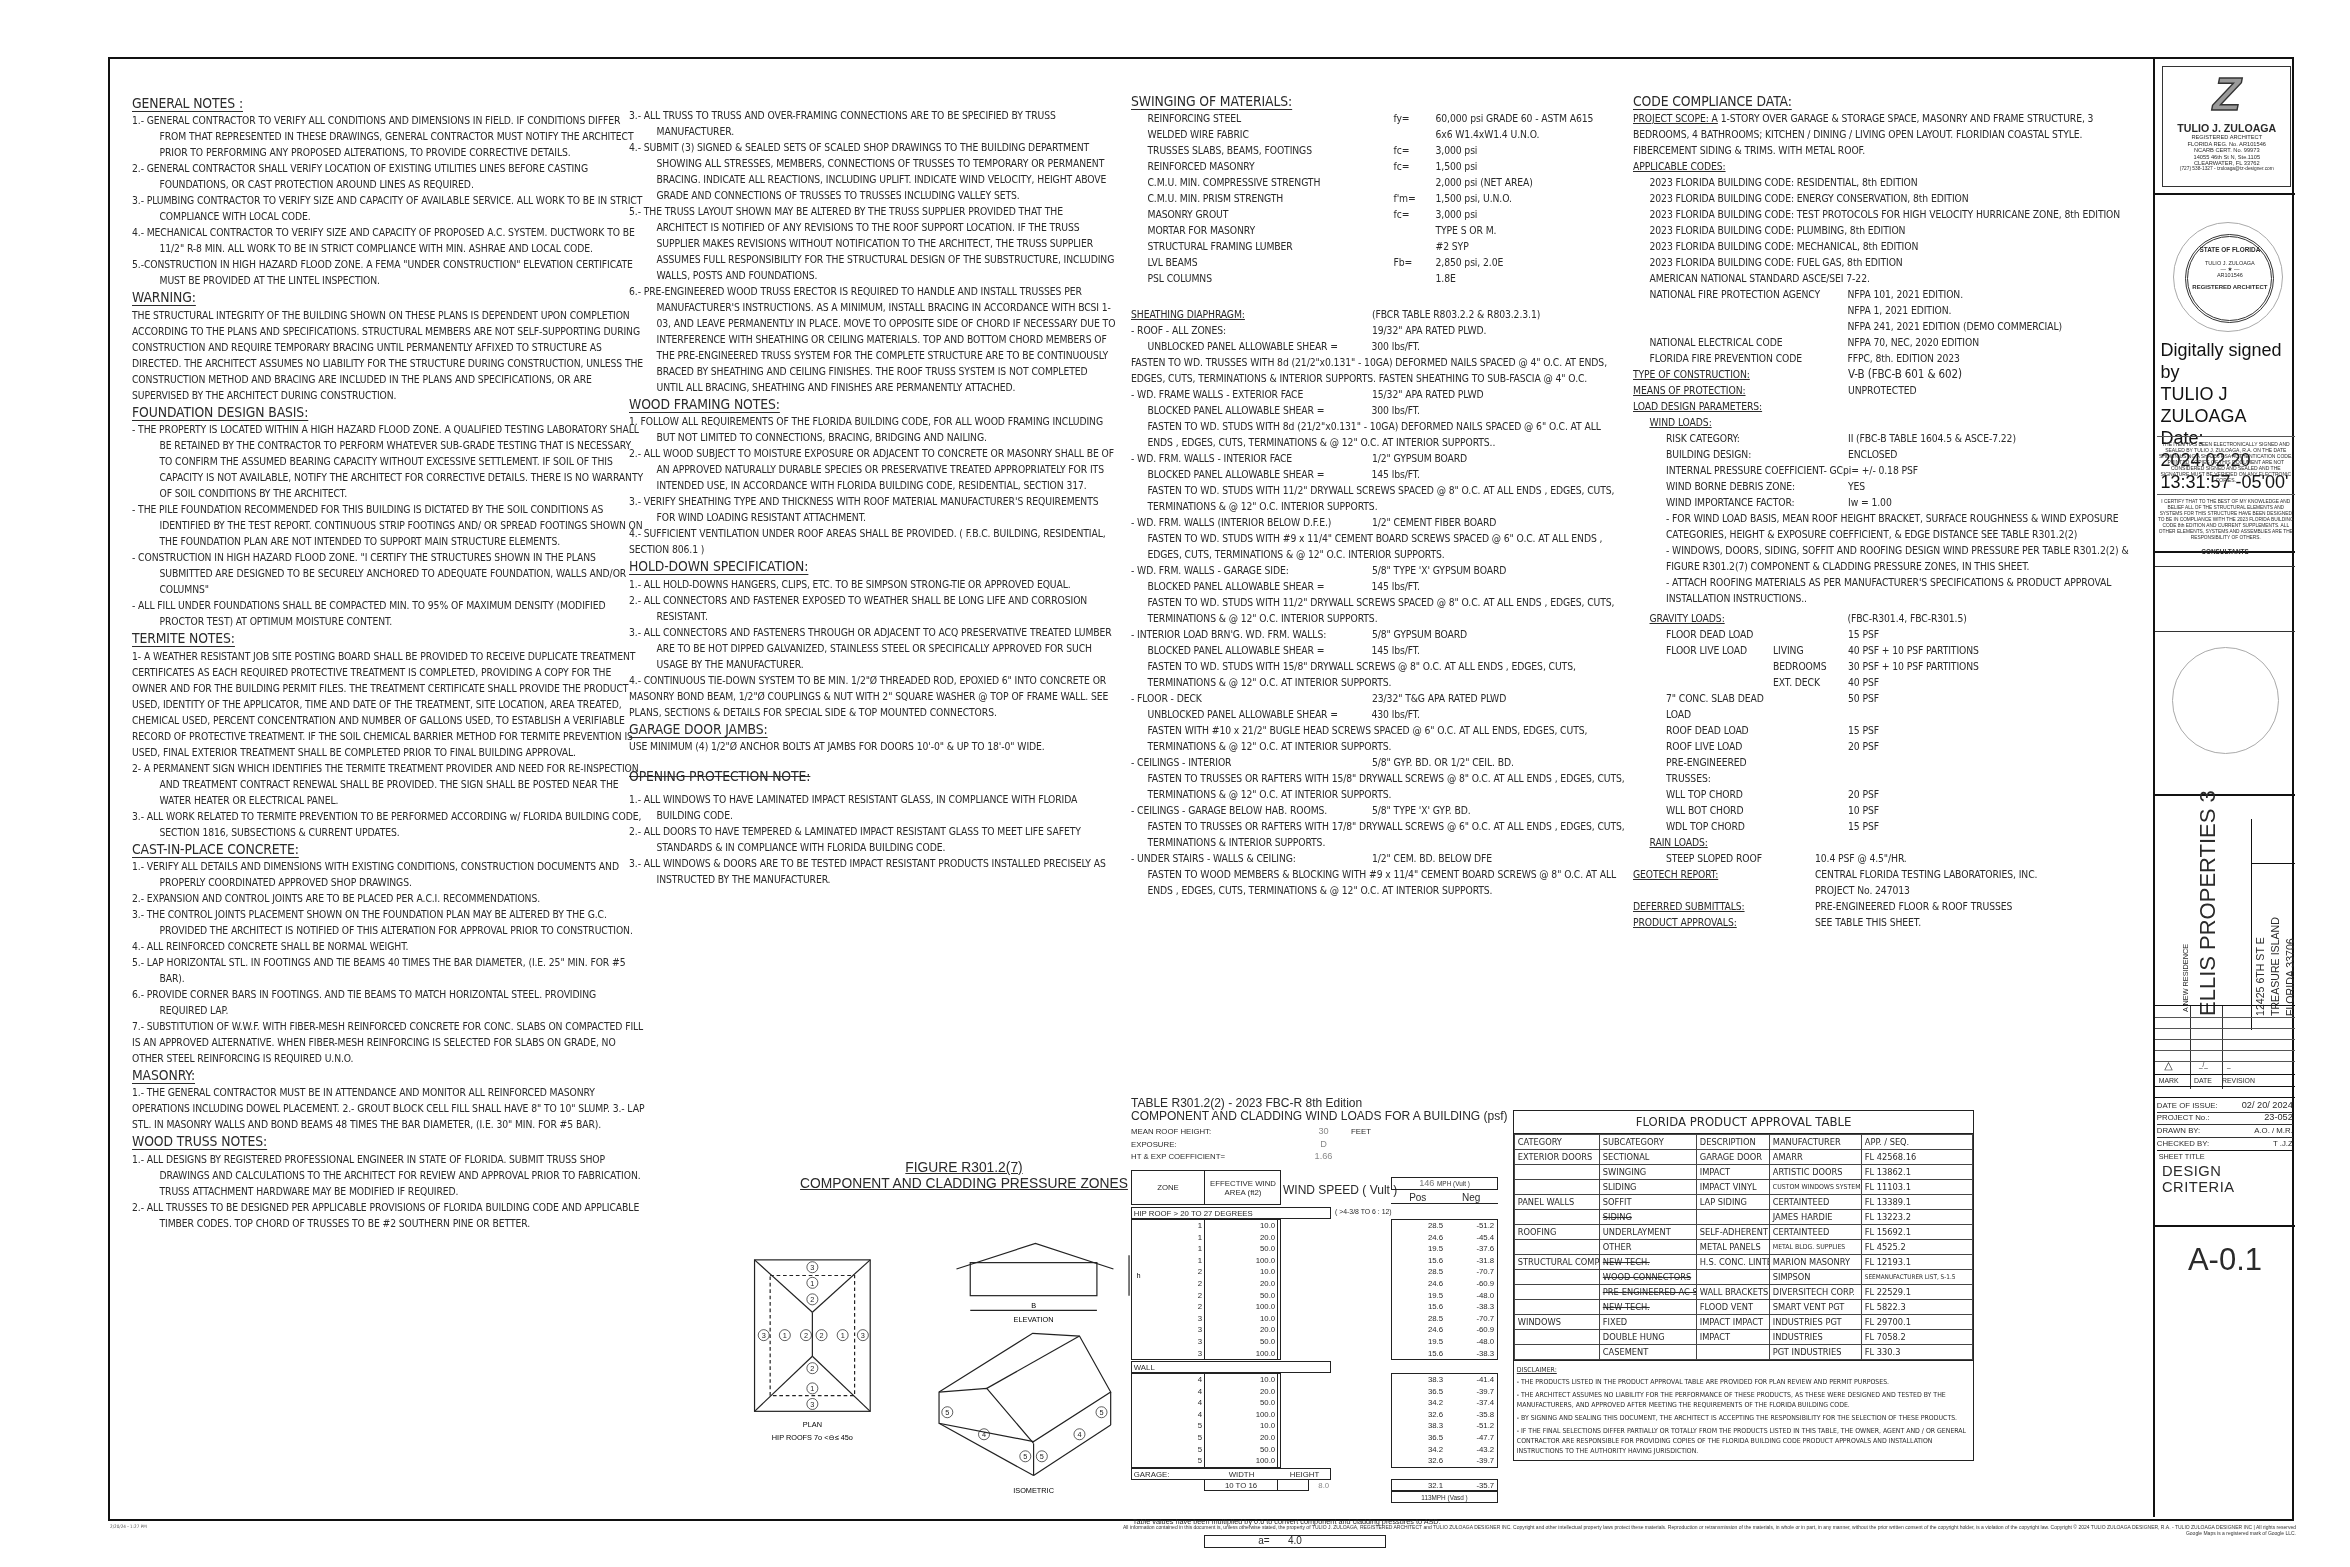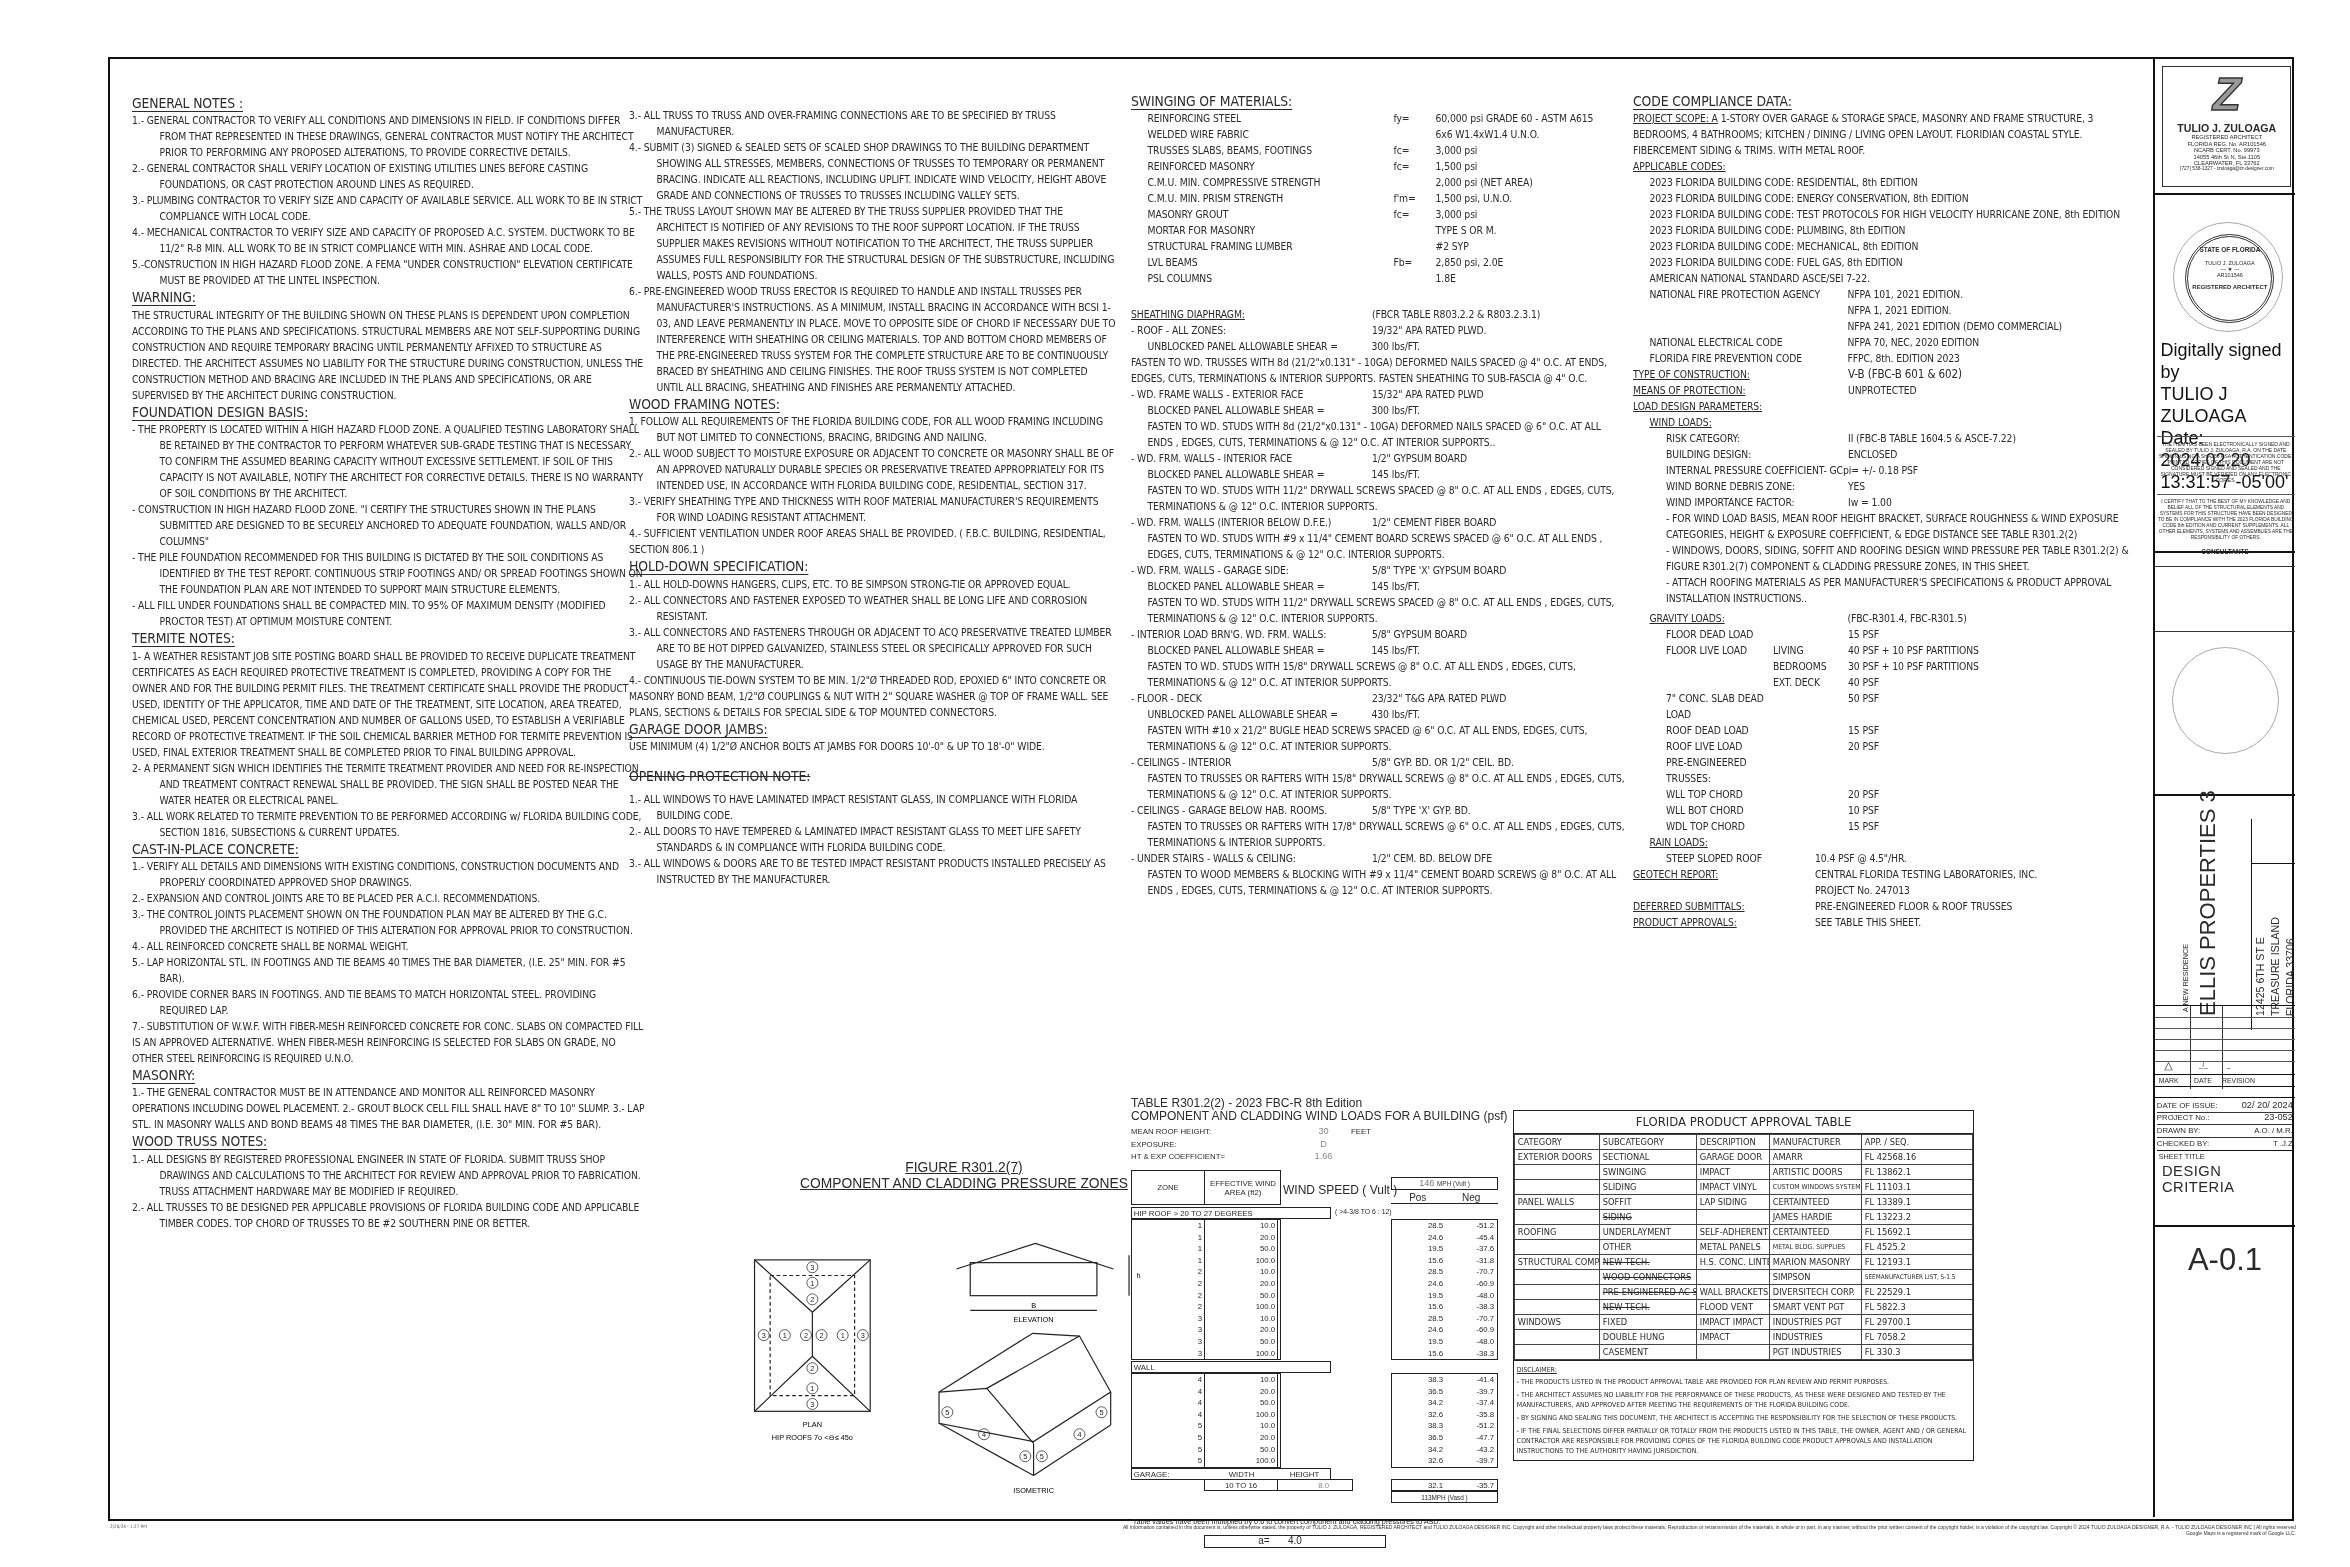--- a/index.html
+++ b/index.html
@@ -69,22 +69,22 @@
     <h3>GENERAL NOTES   :</h3>
     <div class="item">1.- GENERAL CONTRACTOR TO VERIFY ALL CONDITIONS AND DIMENSIONS IN FIELD. IF CONDITIONS DIFFER FROM THAT REPRESENTED IN THESE DRAWINGS, GENERAL CONTRACTOR MUST NOTIFY THE ARCHITECT PRIOR TO PERFORMING ANY PROPOSED ALTERATIONS, TO PROVIDE CORRECTIVE DETAILS.</div>
     <div class="item">2.- GENERAL CONTRACTOR SHALL VERIFY LOCATION OF EXISTING UTILITIES LINES BEFORE CASTING FOUNDATIONS, OR CAST PROTECTION AROUND LINES AS REQUIRED.</div>
     <div class="item">3.- PLUMBING CONTRACTOR TO VERIFY SIZE AND CAPACITY OF AVAILABLE SERVICE. ALL WORK TO BE IN STRICT COMPLIANCE WITH LOCAL CODE.</div>
     <div class="item">4.- MECHANICAL CONTRACTOR TO VERIFY SIZE AND CAPACITY OF PROPOSED A.C. SYSTEM. DUCTWORK TO BE 11/2" R-8 MIN. ALL WORK TO BE IN STRICT COMPLIANCE WITH MIN. ASHRAE AND LOCAL CODE.</div>
     <div class="item">5.-CONSTRUCTION IN HIGH HAZARD FLOOD ZONE. A FEMA "UNDER CONSTRUCTION" ELEVATION CERTIFICATE MUST BE PROVIDED AT THE LINTEL INSPECTION.</div>
     <h3>WARNING:</h3>
     <div>THE STRUCTURAL INTEGRITY OF THE BUILDING SHOWN ON THESE PLANS IS DEPENDENT UPON COMPLETION ACCORDING TO THE PLANS AND SPECIFICATIONS. STRUCTURAL MEMBERS ARE NOT SELF-SUPPORTING DURING CONSTRUCTION AND REQUIRE TEMPORARY BRACING UNTIL PERMANENTLY AFFIXED TO STRUCTURE AS DIRECTED. THE ARCHITECT ASSUMES NO LIABILITY FOR THE STRUCTURE DURING CONSTRUCTION, UNLESS THE CONSTRUCTION METHOD AND BRACING ARE INCLUDED IN THE PLANS AND SPECIFICATIONS, OR ARE SUPERVISED BY THE ARCHITECT DURING CONSTRUCTION.</div>
     <h3>FOUNDATION DESIGN BASIS:</h3>
     <div class="item">-   THE PROPERTY IS LOCATED WITHIN A HIGH HAZARD FLOOD ZONE. A QUALIFIED TESTING LABORATORY SHALL BE RETAINED BY THE CONTRACTOR TO PERFORM WHATEVER SUB-GRADE TESTING THAT IS NECESSARY TO CONFIRM THE ASSUMED BEARING CAPACITY WITHOUT EXCESSIVE SETTLEMENT. IF SOIL OF THIS CAPACITY IS NOT AVAILABLE, NOTIFY THE ARCHITECT FOR CORRECTIVE DETAILS. THERE IS NO WARRANTY OF SOIL CONDITIONS BY THE ARCHITECT.</div>
+    <div class="item">-   THE PILE FOUNDATION RECOMMENDED FOR THIS BUILDING IS DICTATED BY THE SOIL CONDITIONS AS IDENTIFIED BY THE TEST REPORT. CONTINUOUS STRIP FOOTINGS AND/ OR SPREAD FOOTINGS SHOWN ON THE FOUNDATION PLAN ARE NOT INTENDED TO SUPPORT MAIN STRUCTURE ELEMENTS.</div>
     <div class="item">-   CONSTRUCTION IN HIGH HAZARD FLOOD ZONE. "I CERTIFY THE STRUCTURES SHOWN IN THE PLANS SUBMITTED ARE DESIGNED TO BE SECURELY ANCHORED TO ADEQUATE FOUNDATION, WALLS AND/OR COLUMNS"</div>
-    <div class="item">-   THE PILE FOUNDATION RECOMMENDED FOR THIS BUILDING IS DICTATED BY THE SOIL CONDITIONS AS IDENTIFIED BY THE TEST REPORT. CONTINUOUS STRIP FOOTINGS AND/ OR SPREAD FOOTINGS SHOWN ON THE FOUNDATION PLAN ARE NOT INTENDED TO SUPPORT MAIN STRUCTURE ELEMENTS.</div>
     <div class="item">-   ALL FILL UNDER FOUNDATIONS SHALL BE COMPACTED MIN. TO 95% OF MAXIMUM DENSITY (MODIFIED PROCTOR TEST) AT OPTIMUM MOISTURE CONTENT.</div>
     <h3>TERMITE NOTES:</h3>
     <div>1- A WEATHER RESISTANT JOB SITE POSTING BOARD SHALL BE PROVIDED TO RECEIVE DUPLICATE TREATMENT CERTIFICATES AS EACH REQUIRED PROTECTIVE TREATMENT IS COMPLETED, PROVIDING A COPY FOR THE OWNER AND FOR THE BUILDING PERMIT FILES. THE TREATMENT CERTIFICATE SHALL PROVIDE THE PRODUCT USED, IDENTITY OF THE APPLICATOR, TIME AND DATE OF THE TREATMENT, SITE LOCATION, AREA TREATED, CHEMICAL USED, PERCENT CONCENTRATION AND NUMBER OF GALLONS USED, TO ESTABLISH A VERIFIABLE RECORD OF PROTECTIVE TREATMENT. IF THE SOIL CHEMICAL BARRIER METHOD FOR TERMITE PREVENTION IS USED, FINAL EXTERIOR TREATMENT SHALL BE COMPLETED PRIOR TO FINAL BUILDING APPROVAL.</div>
     <div class="item">2- A PERMANENT SIGN WHICH IDENTIFIES THE TERMITE TREATMENT PROVIDER AND NEED FOR RE-INSPECTION AND TREATMENT CONTRACT RENEWAL SHALL BE PROVIDED. THE SIGN SHALL BE POSTED NEAR THE WATER HEATER OR ELECTRICAL PANEL.</div>
     <div class="item">3.- ALL WORK RELATED TO TERMITE PREVENTION TO BE PERFORMED ACCORDING w/ FLORIDA BUILDING CODE, SECTION 1816, SUBSECTIONS &amp; CURRENT UPDATES.</div>
     <h3>CAST-IN-PLACE CONCRETE:</h3>
     <div class="item">1.- VERIFY ALL DETAILS AND DIMENSIONS WITH EXISTING CONDITIONS, CONSTRUCTION DOCUMENTS AND PROPERLY COORDINATED APPROVED SHOP DRAWINGS.</div>
     <div class="item">2.- EXPANSION AND CONTROL JOINTS ARE TO BE PLACED PER A.C.I. RECOMMENDATIONS.</div>
     <div class="item">3.- THE CONTROL JOINTS PLACEMENT SHOWN ON THE FOUNDATION PLAN MAY BE ALTERED BY THE G.C. PROVIDED THE ARCHITECT IS NOTIFIED OF THIS ALTERATION FOR APPROVAL PRIOR TO CONSTRUCTION.</div>
     <div class="item">4.- ALL REINFORCED CONCRETE SHALL BE NORMAL WEIGHT.</div>
@@ -556,21 +556,21 @@
             <span>32.6</span>
             <span>-39.7</span>
           </div>
         </div>
 
       <div class="box" style="position:absolute;left:0;top:298px;width:200px;height:12px;line-height:11px;display:grid;grid-template-columns:73px 73px 53px">
         <span style="padding-left:1.8px">GARAGE:</span>
           <span style="text-align:center">WIDTH</span>
           <span style="text-align:center">HEIGHT</span>
       </div>
-      <div class="box" style="position:absolute;left:73px;top:309px;width:149px;height:12px;line-height:11px;display:grid;grid-template-columns:73px 53px">
+      <div class="box" style="position:absolute;left:73px;top:309px;width:105px;height:12px;line-height:11px;display:grid;grid-template-columns:73px 53px">
         <span style="text-align:center;border-right:0.9px solid #222">10 TO 16</span>
           <span style="text-align:right;padding-right:1.8px;color:#888">8.0</span>
       </div>
       <div class="box" style="position:absolute;left:260px;top:309px;width:107px;height:12px;line-height:11px;display:grid;grid-template-columns:1fr 1fr;text-align:right;padding-right:2.8px">
         <span>32.1</span>
           <span>-35.7</span>
       </div>
       <div class="box" style="position:absolute;left:260px;top:321px;width:107px;height:12px;line-height:11px;text-align:center;font-size:6.4px">113MPH (Vasd )</div>
 
       <div style="position:absolute;left:1.8px;top:347px;font-size:7.3px;white-space:nowrap">Table values have been multiplied by 0.6 to convert component and cladding pressures to ASD.</div>

